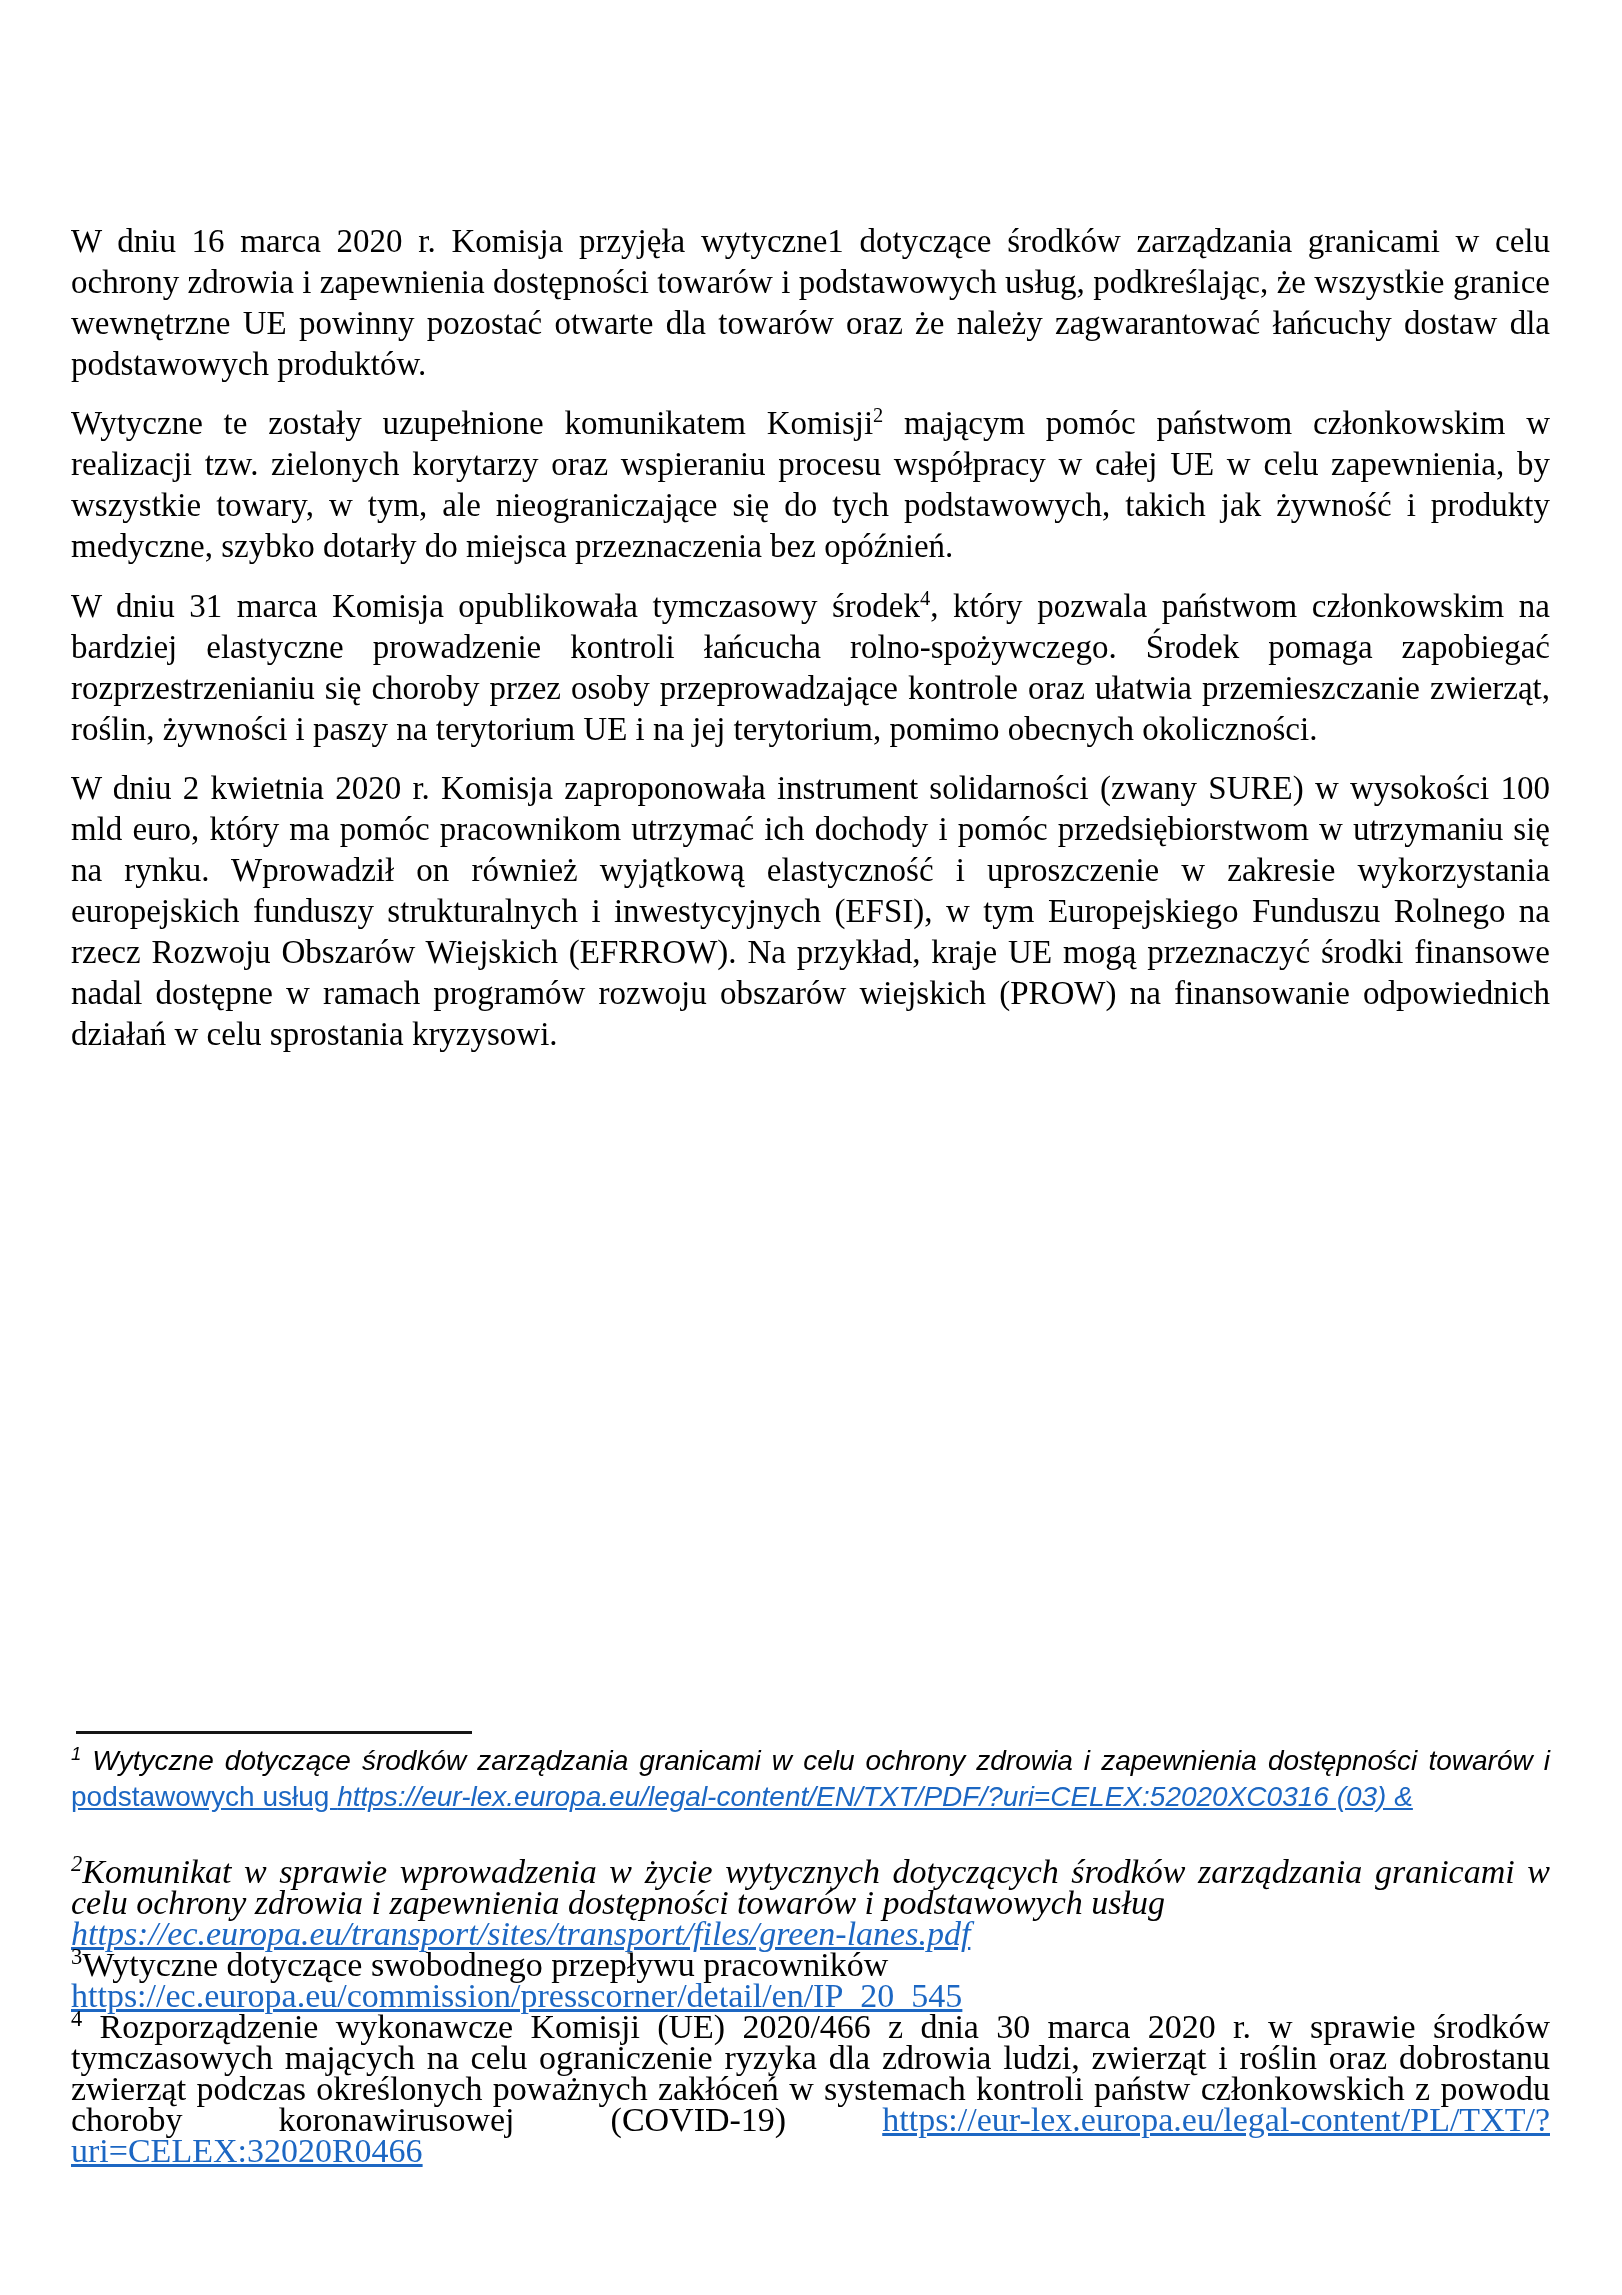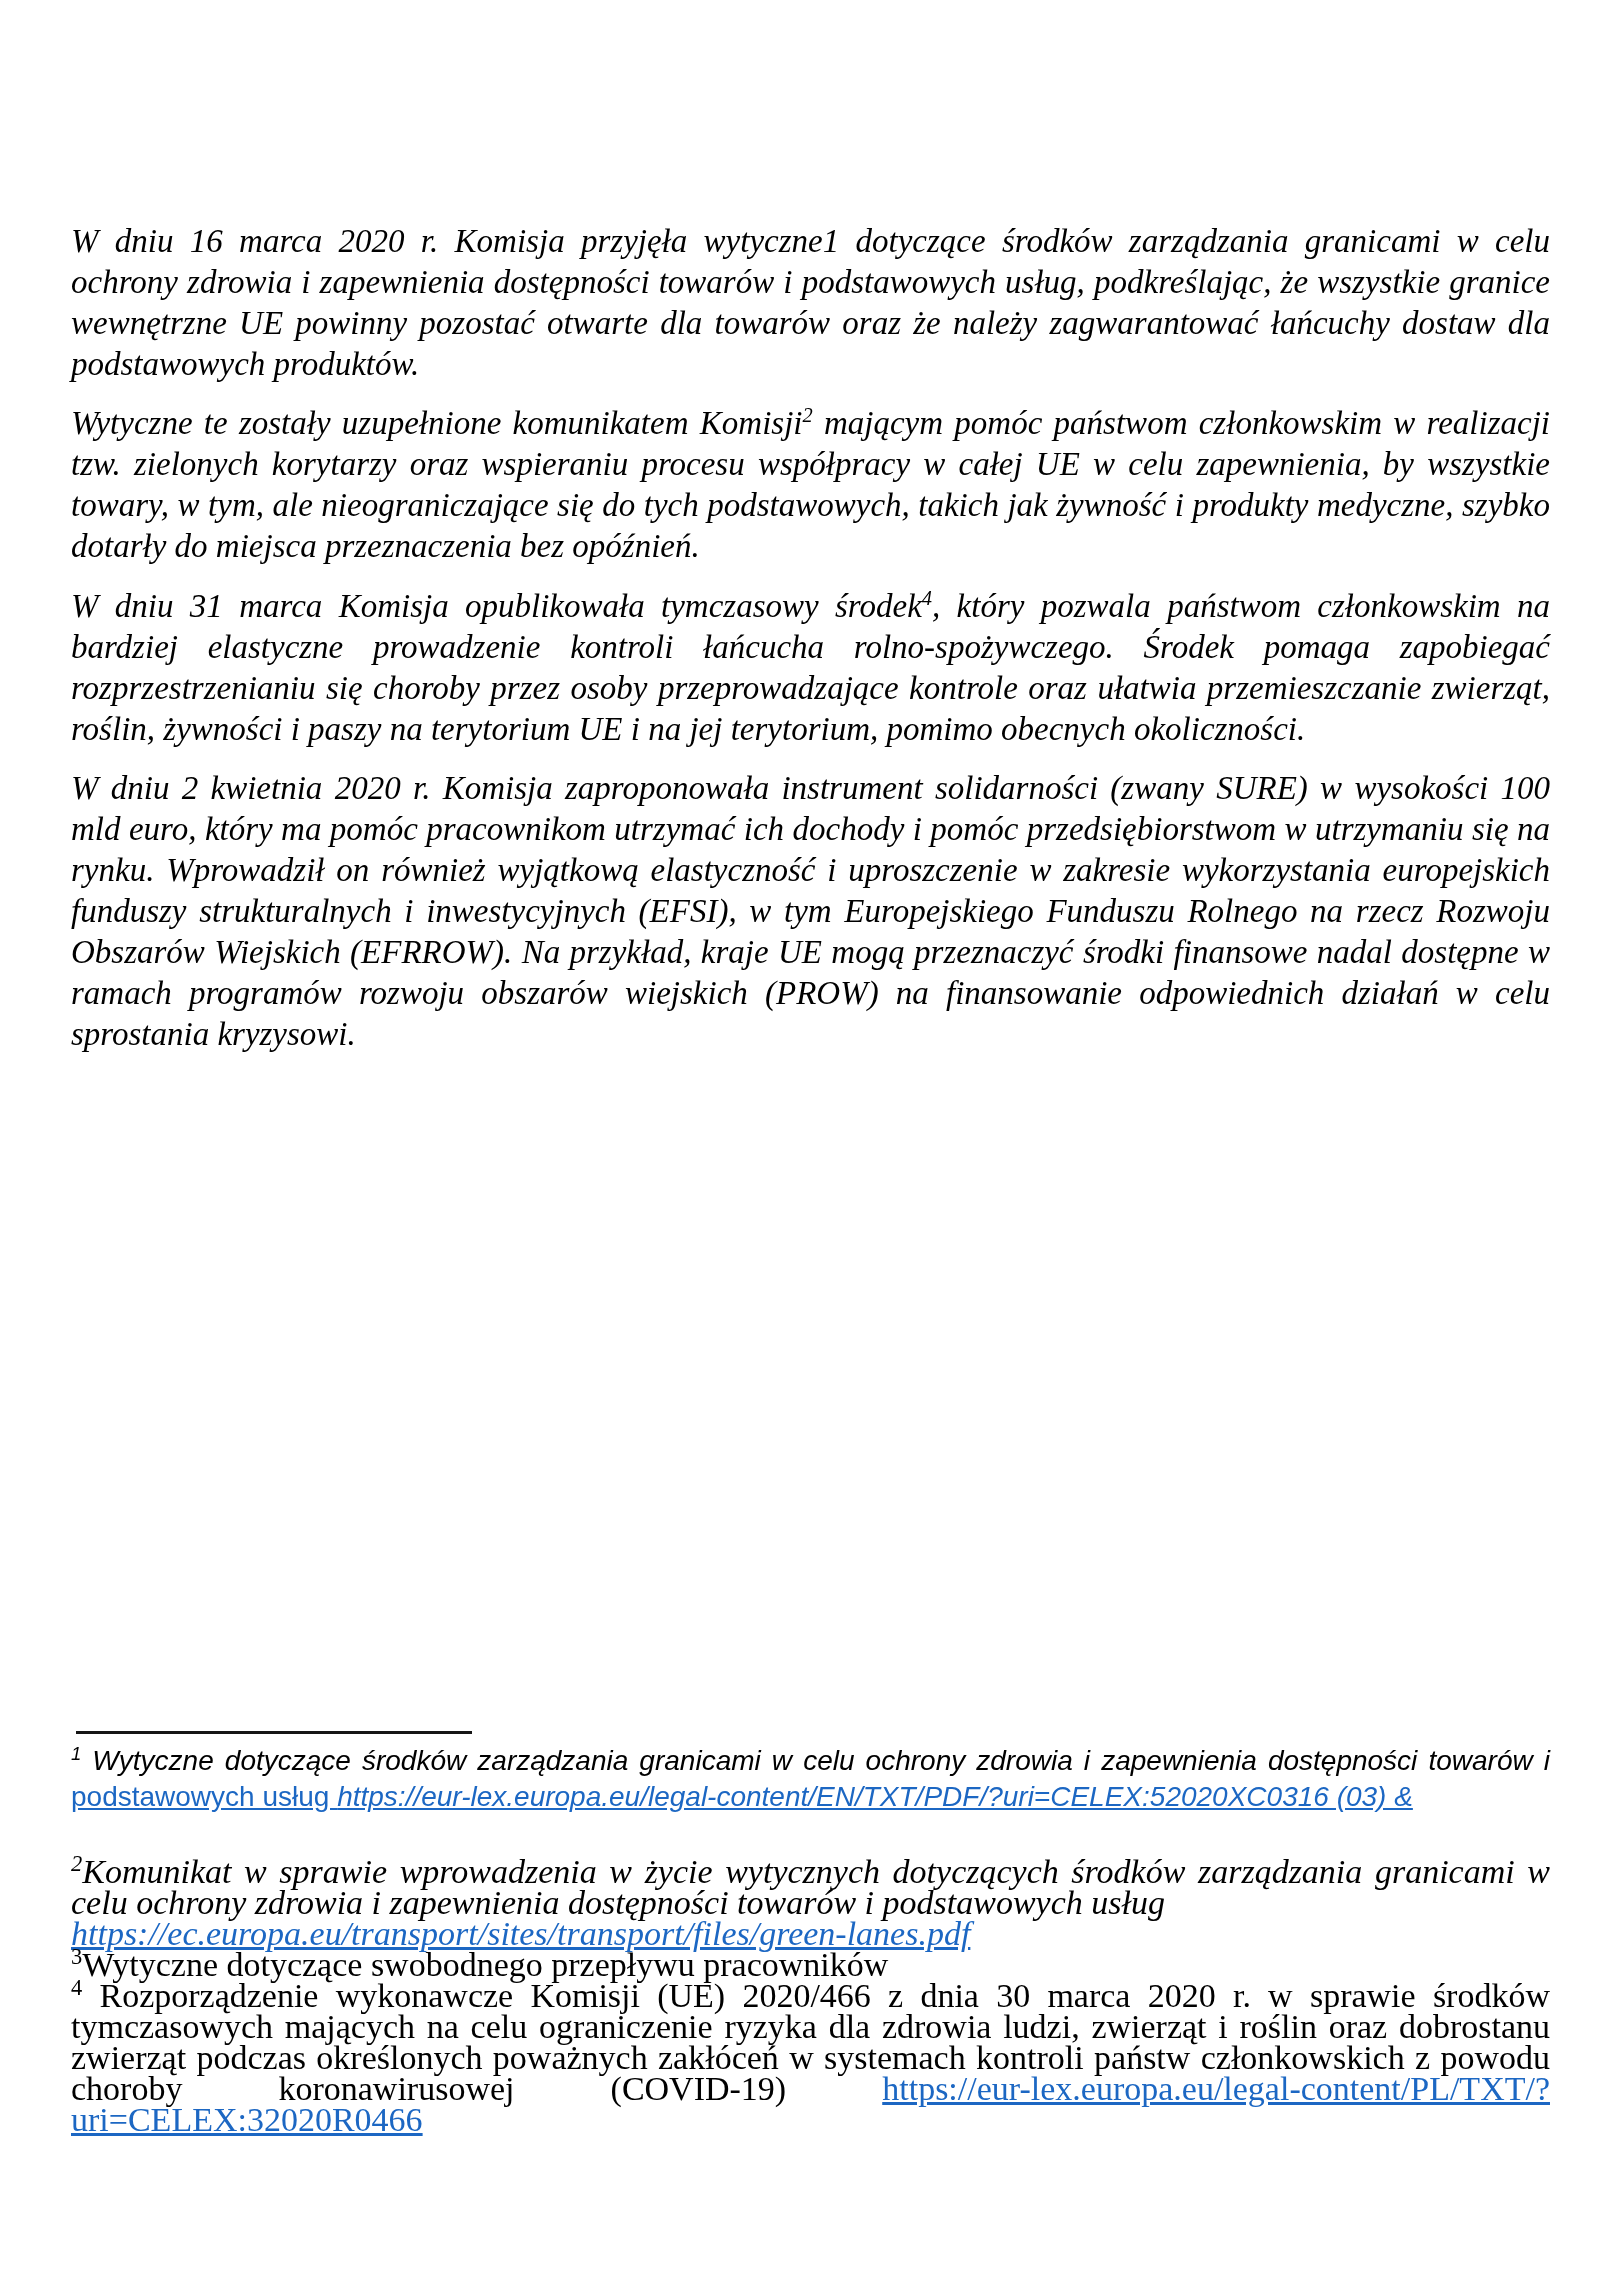--- a/index.html
+++ b/index.html
@@ -12,21 +12,20 @@
     font-kerning: normal;
   }
   
   .body-text {
     position: absolute;
     left: 71px;
     right: 72px;
     top: 221px;
     color: var(--text-color, #000);
     font-family: "Liberation Serif", "DejaVu Serif", serif;
-    font-style: italic;
     font-size: 33px;
     line-height: 41px;
     text-align: justify;
   }
   .para { margin: 0 0 18.3px 0; }
   sup.supref {
     font-size: 0.62em;
     line-height: 0;
     vertical-align: super;
   }
@@ -93,19 +92,20 @@
 
     <div class="fn-sep"></div>
 
     <div class="fn fn1"><sup class="fn-marker">1</sup><span> Wytyczne dotyczące środków zarządzania granicami w celu ochrony zdrowia i zapewnienia dostępności towarów i </span><a class="link link-plain">podstawowych usług </a><a class="link">https://eur-lex.europa.eu/legal-content/EN/TXT/PDF/?uri=CELEX:52020XC0316 (03) &amp;</a></div>
 
     <div class="fn fn-serif fn2"><sup class="fn-marker">2</sup><span>Komunikat w sprawie wprowadzenia w życie wytycznych dotyczących środków zarządzania granicami w celu ochrony zdrowia i zapewnienia dostępności towarów i podstawowych usług</span>
       <div class="fn-link-line"><a class="link">https://ec.europa.eu/transport/sites/transport/files/green-lanes.pdf</a></div>
     </div>
 
     <div class="fn fn-serif fn3"><sup class="fn-marker">3</sup><span>Wytyczne dotyczące swobodnego przepływu pracowników</span>
+      <div class="fn-link-line"><a class="link">https://ec.europa.eu/commission/presscorner/detail/en/IP_20_545</a></div>
     </div>
 
     <div class="fn fn-serif fn4"><sup class="fn-marker">4</sup><span> Rozporządzenie wykonawcze Komisji (UE) 2020/466 z dnia 30 marca 2020 r. w sprawie środków tymczasowych mających na celu ograniczenie ryzyka dla zdrowia ludzi, zwierząt i roślin oraz dobrostanu zwierząt podczas określonych poważnych zakłóceń w systemach kontroli państw członkowskich z powodu choroby koronawirusowej (COVID-19) </span><a class="link">https://eur-lex.europa.eu/legal-content/PL/TXT/?uri=CELEX:32020R0466</a></div>
 
   </footer>
 </div>
 
 
 </body></html>

